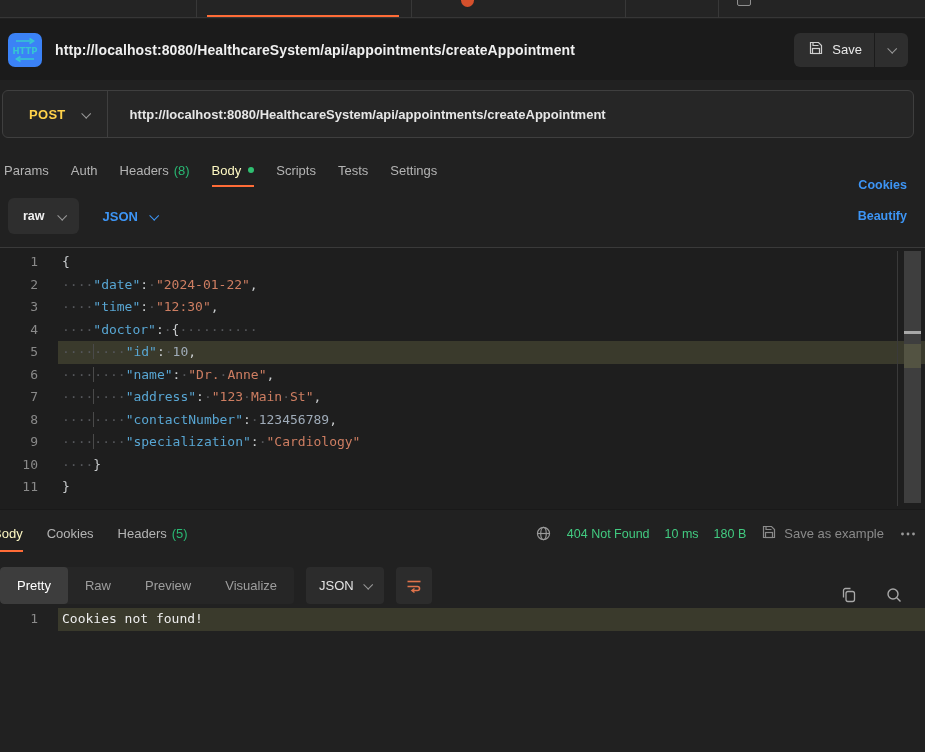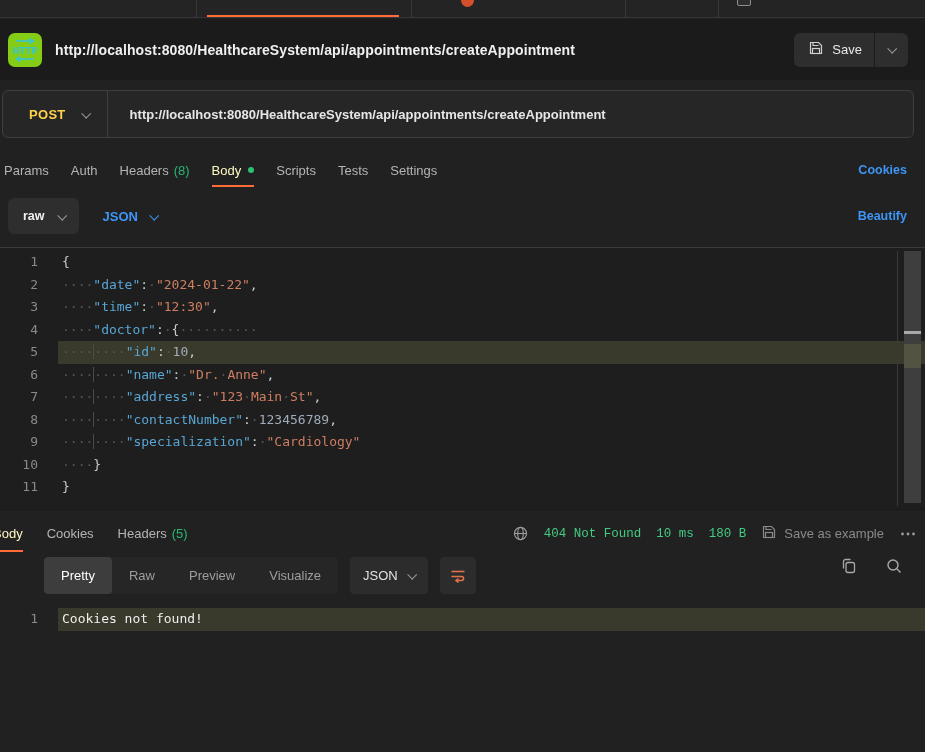--- a/index.html
+++ b/index.html
@@ -9,21 +9,21 @@
 
   
   .top-strip { position:absolute; top:0; left:0; width:925px; height:18px; background:#242424; border-bottom:1px solid #363636; }
   .ts-div { position:absolute; top:0; width:1px; height:18px; background:#383838; }
   .ts-underline { position:absolute; top:15px; left:207px; width:192px; height:2px; background:#ff6c37; }
   .ts-dot { position:absolute; top:-6px; left:461px; width:13px; height:13px; border-radius:50%; background:#d4502c; }
   .ts-icon { position:absolute; top:-4px; left:737px; width:14px; height:10px; border:1px solid #8f8f8f; border-radius:2px; background:#2e2e2e; }
 
   
   .title-row { position:absolute; top:19px; left:0; width:925px; height:61px; background:#1b1b1b; display:flex; align-items:center; }
-  .http-badge { width:34px; height:34px; margin-left:8px; background:#84cc16; border-radius:7px; display:flex; align-items:center; justify-content:center; flex:none; }
+  .http-badge { width:34px; height:34px; margin-left:8px; background:#3b82f6; border-radius:7px; display:flex; align-items:center; justify-content:center; flex:none; }
   .req-title { margin-left:13px; font-size:14px; font-weight:700; color:#f0f0f0; letter-spacing:.1px; flex:1; white-space:nowrap; overflow:hidden; }
   .save-btn { margin-right:17px; height:34px; background:#2e2e2e; border-radius:6px; display:flex; align-items:center; color:#e8e8e8; font-size:13px; cursor:pointer; }
   .save-main { display:flex; align-items:center; gap:8px; padding:0 12px 0 14px; height:100%; }
   .save-sep { width:1px; height:34px; background:#1b1b1b; }
   .save-caret { padding:0 13px; height:100%; display:flex; align-items:center; }
 
   .chev { display:inline-block; width:7px; height:7px; border-right:1.6px solid #9a9a9a; border-bottom:1.6px solid #9a9a9a; transform:rotate(45deg) translateY(-1px); }
   .chev.blue { border-color:#3d95f5; }
   .chev.white { border-color:#ffffff; }
 
@@ -33,21 +33,21 @@
   .method-sel { display:flex; align-items:center; gap:16px; padding:0 18px 0 26px; height:100%; cursor:pointer; }
   .method-label { font-size:13px; font-weight:700; color:#ffd24a; letter-spacing:.3px; }
   .url-vdiv { width:1px; height:48px; background:#3f3f3f; }
   .url-input { flex:1; height:100%; background:transparent; border:none; outline:none; color:#e6e6e6; font-size:13px; font-weight:600; font-family:"Liberation Sans", sans-serif; padding:0 10px 0 22px; }
   .send-btn { width:136px; height:48px; background:#1164d2; border-radius:6px; display:flex; align-items:center; cursor:pointer; flex:none; }
   .send-label { flex:1; text-align:center; color:#fff; font-size:15px; font-weight:700; }
   .send-sep { width:1px; height:48px; background:rgba(0,0,0,.25); }
   .send-caret { width:37px; display:flex; align-items:center; justify-content:center; }
 
   
-  .req-tabs { position:absolute; top:148px; left:0; width:925px; height:44px; display:flex; align-items:center; padding:0 18px 0 4px; }
+  .req-tabs { position:absolute; top:148px; left:0; width:925px; height:44px; display:flex; align-items:flex-end; padding:0 18px 0 4px; }
   .tab { position:relative; height:100%; display:flex; align-items:center; margin-right:22px; font-size:13px; color:#b4b4b4; cursor:pointer; white-space:nowrap; }
   .tab .count { color:#29b873; margin-left:5px; }
   .tab.active { color:#fef9c3; font-weight:400; }
   .tab.active::after { content:""; position:absolute; left:0; right:0; bottom:5px; height:2px; background:#ff6c37; }
   .tab .green-dot { width:6px; height:6px; border-radius:50%; background:#2fbf71; margin-left:7px; }
   .link-blue { margin-left:auto; color:#3d95f5; font-size:12.5px; font-weight:600; cursor:pointer; }
 
   
   .body-toolbar { position:absolute; top:192px; left:0; width:925px; height:48px; display:flex; align-items:center; padding:0 18px 0 8px; }
   .raw-btn { height:36px; background:#2e2e2e; border-radius:6px; display:flex; align-items:center; gap:13px; padding:0 14px 0 15px; color:#f0f0f0; font-size:12.5px; font-weight:600; cursor:pointer; }
@@ -71,25 +71,25 @@
   .scrollbar { position:absolute; top:3px; right:4px; width:17px; height:252px; background:#3e3e3e; }
   .sb-mark-light { position:absolute; top:80px; left:0; width:17px; height:3px; background:#a8a8a8; }
   .sb-mark-olive { position:absolute; top:93px; left:0; width:17px; height:24px; background:#535342; }
 
   
   .resp-header { position:absolute; top:509px; left:0; width:925px; height:48px; border-top:1px solid #191919; display:flex; align-items:center; }
   .resp-tabs { display:flex; align-items:center; height:100%; }
   .resp-tabs .tab { margin-right:24px; }
   .resp-tabs .tab:first-child { margin-left:-7px; }
   .resp-meta { margin-left:auto; display:flex; align-items:center; gap:15px; margin-right:8px; }
-  .meta-green { color:#42cb81; font-size:12.5px; font-weight:500; white-space:nowrap;font-family:Liberation Mono, monospace; }
+  .meta-green { color:#42cb81; font-size:12.5px; font-weight:500; white-space:nowrap; }
   .save-example { display:flex; align-items:center; gap:7px; color:#8a8a8a; font-size:13px; cursor:pointer; white-space:nowrap; }
 
   
-  .resp-toolbar { position:absolute; top:557px; left:0; width:925px; height:47px; display:flex; align-items:flex-start;padding-left:44px; }
+  .resp-toolbar { position:absolute; top:557px; left:0; width:925px; height:47px; display:flex; align-items:flex-end; }
   .seg-control { display:flex; height:37px; background:#262626; border-radius:4px; overflow:hidden; }
   .seg { padding:0 17px; display:flex; align-items:center; font-size:13px; color:#9e9e9e; cursor:pointer; }
   .seg.active { background:#3d3d3d; color:#ffffff; border-radius:4px; }
   .resp-json { margin-left:12px; height:37px; background:#2c2c2c; border-radius:4px; display:flex; align-items:center; gap:10px; padding:0 13px; color:#e3e3e3; font-size:13px; font-weight:500; cursor:pointer; }
   .wrap-btn { margin-left:12px; width:36px; height:37px; background:#2c2c2c; border-radius:4px; display:flex; align-items:center; justify-content:center; cursor:pointer; }
   .resp-icons { margin-left:auto; display:flex; align-items:center; gap:27px; margin-right:22px; }
   .icon-btn { cursor:pointer; display:flex; align-items:center; }
 
   
   .resp-body { position:absolute; top:604px; left:0; width:925px; height:148px; font-family:"DejaVu Sans Mono", monospace; font-size:13px; padding-top:4px; }

